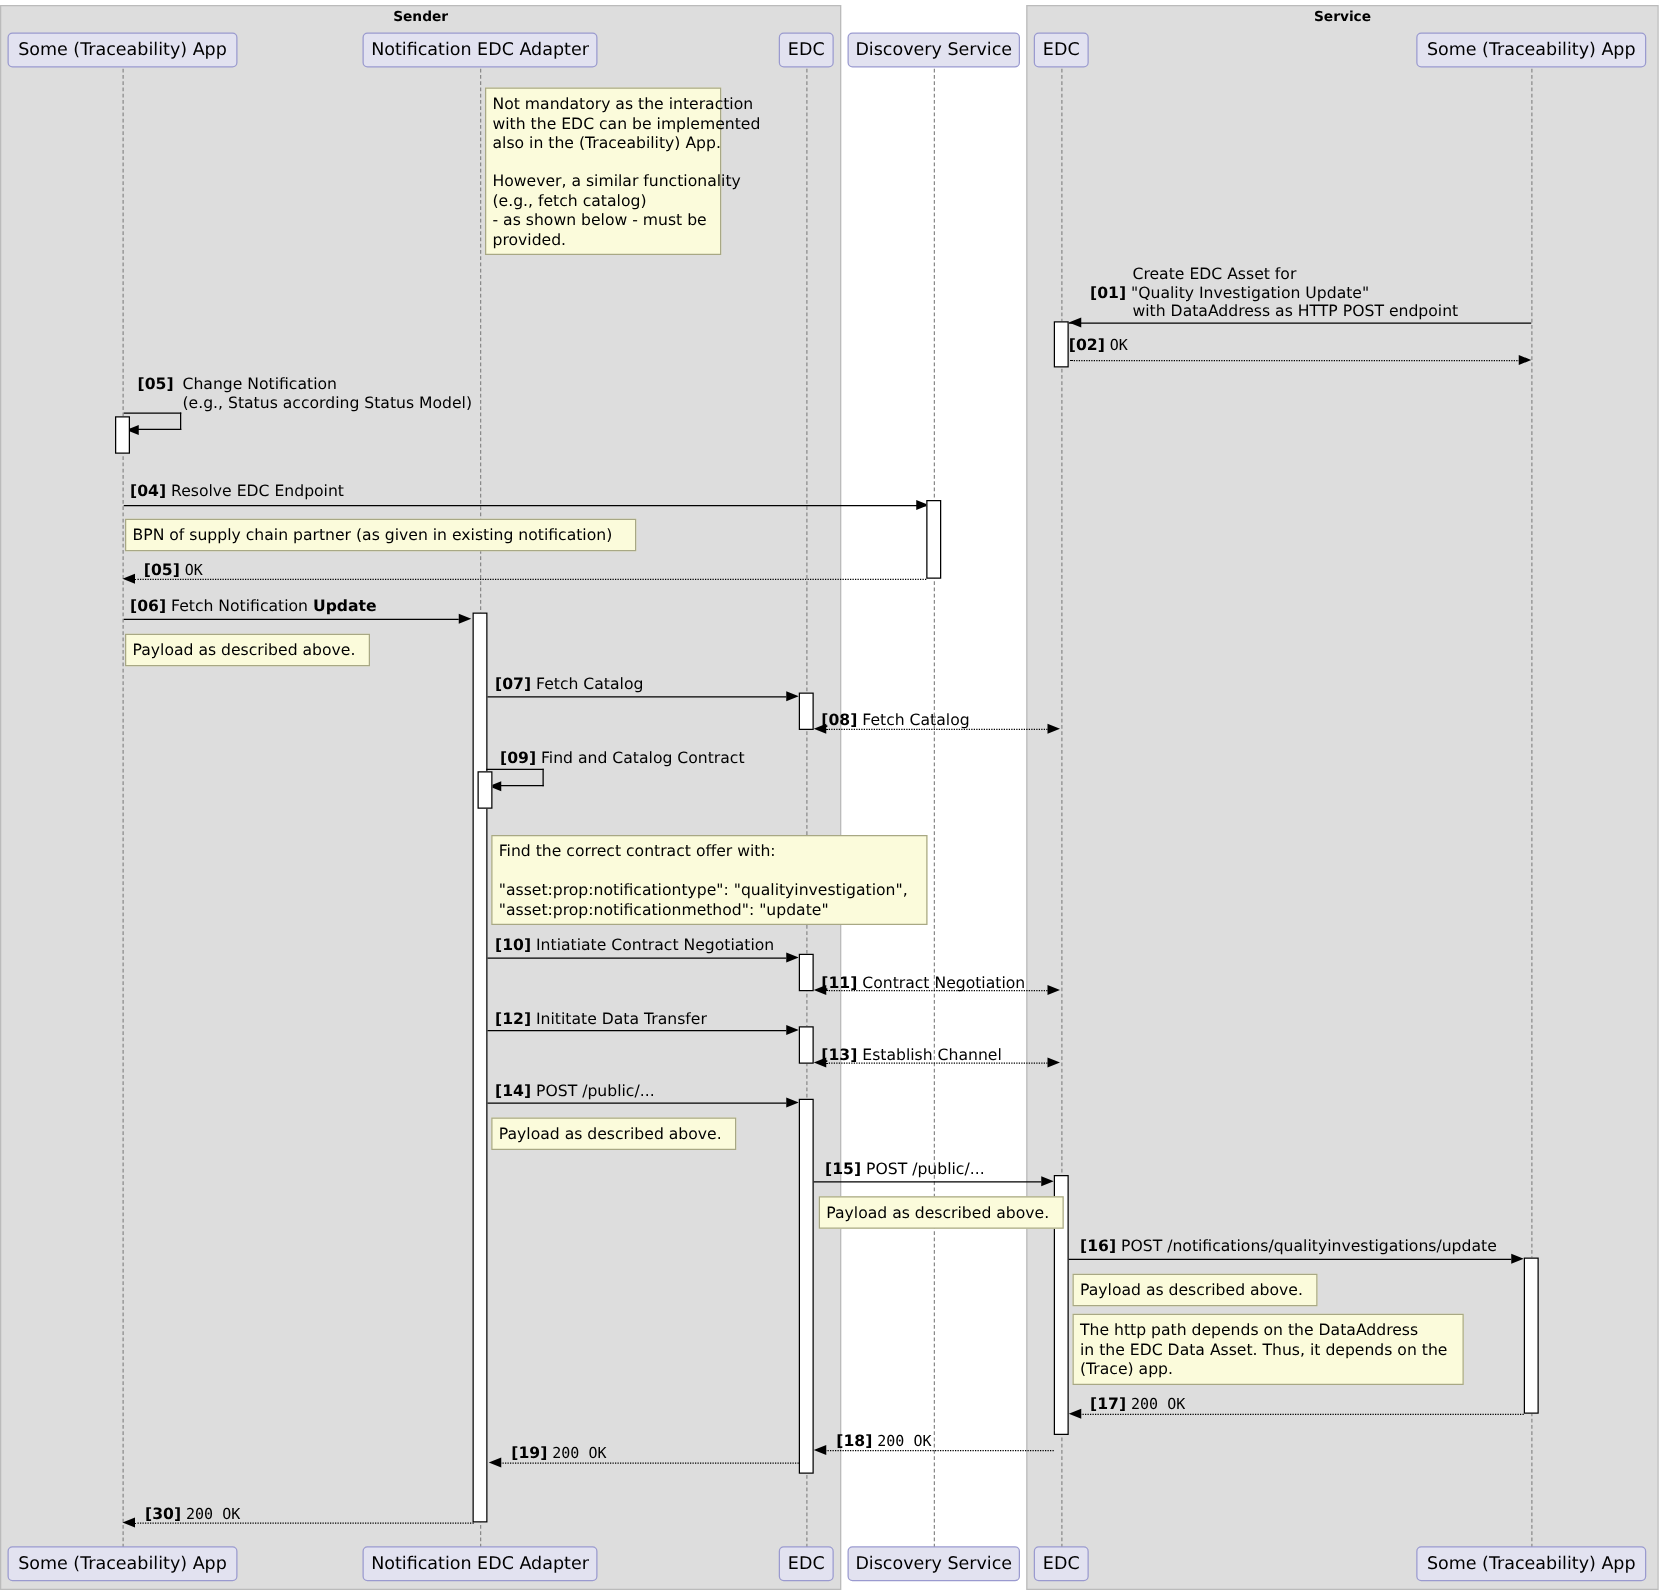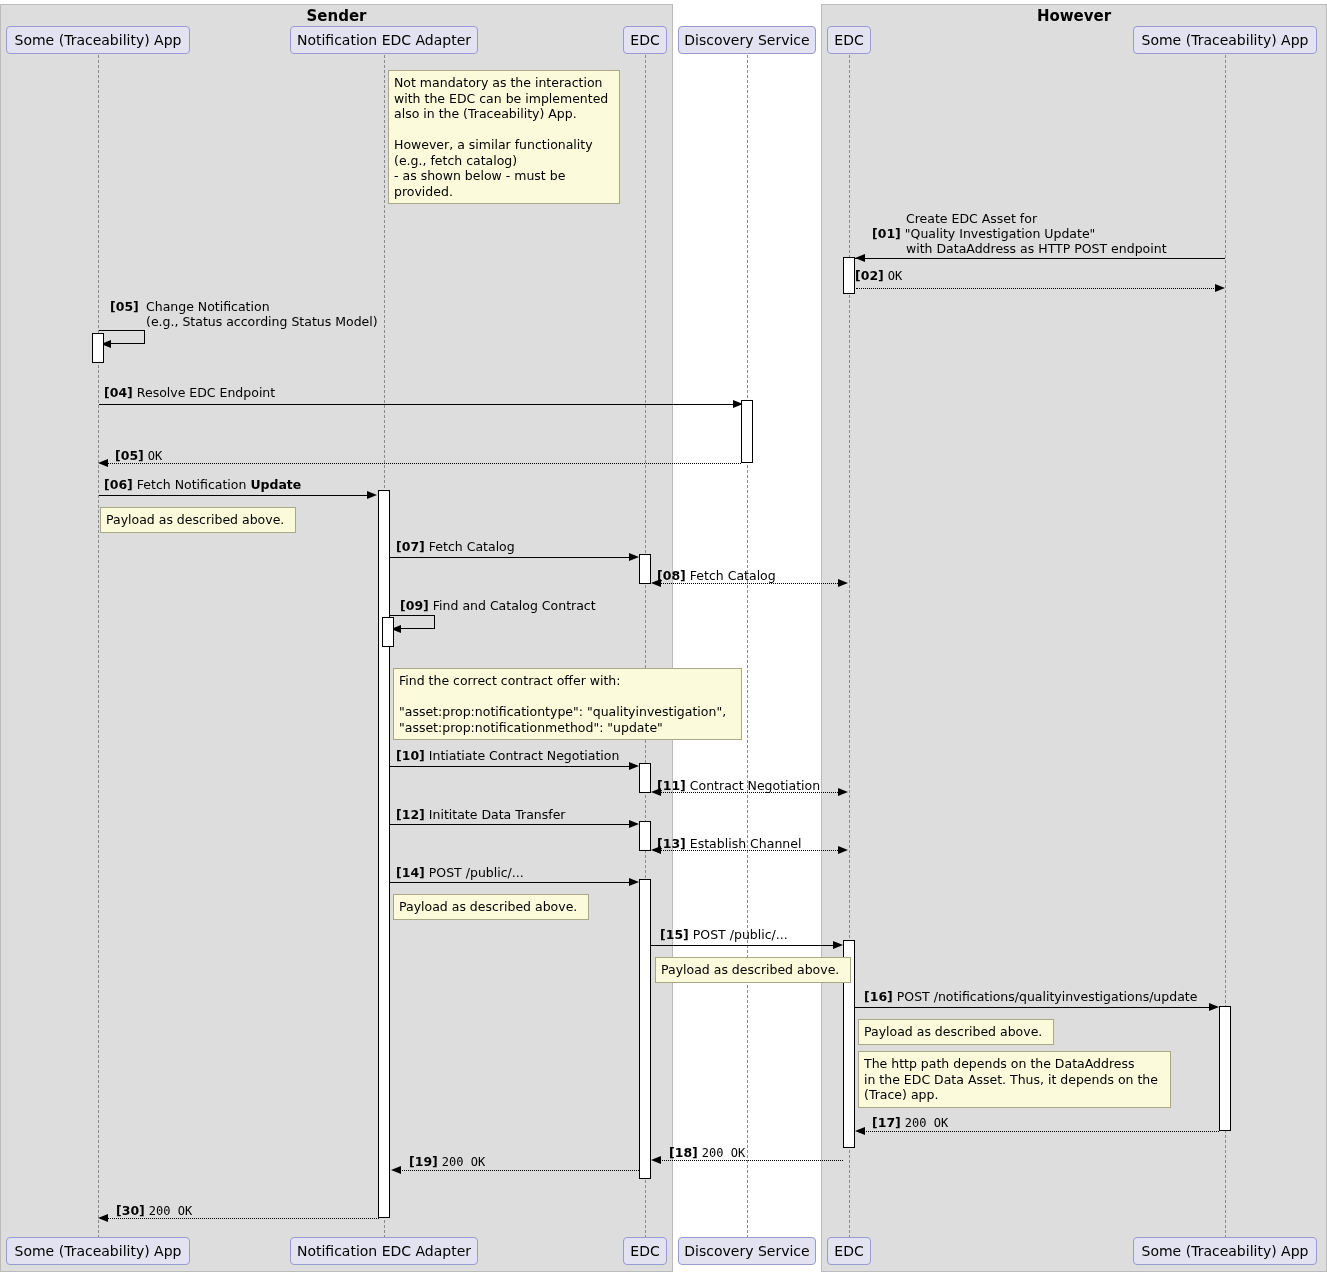--- a/index.html
+++ b/index.html
@@ -17,21 +17,21 @@
   }
   
   .group-box{
     position:absolute;
     background:#DDDDDD;
     border:1px solid #BBBBBB;
     box-sizing:border-box;
   }
   .group-title{
     position:absolute;
-    font-size:15px;
+    font-size:11px;
     font-weight:bold;
     color:#000;
     text-align:center;
     white-space:nowrap;
   }
   
   .lifeline{
     position:absolute;
     width:0;
     border-left:1px dashed #8A8A8A;
@@ -109,21 +109,21 @@
 </style>
 </head>
 <body>
 
 <div id="diagram">
 
   <div class="group-box" style="left:0px; top:4px; width:673px; height:1268px;"></div>
   <div class="group-title" style="left:0px; top:7px; width:673px;">Sender</div>
 
   <div class="group-box" style="left:821px; top:4px; width:506px; height:1268px;"></div>
-  <div class="group-title" style="left:821px; top:7px; width:506px;">However</div>
+  <div class="group-title" style="left:821px; top:7px; width:506px;">Service</div>
 
   <div class="lifeline" style="left:98px;  top:55px; height:1183px;"></div>
   <div class="lifeline" style="left:384px; top:55px; height:1183px;"></div>
   <div class="lifeline" style="left:645px; top:55px; height:1183px;"></div>
   <div class="lifeline" style="left:747px; top:55px; height:1183px;"></div>
   <div class="lifeline" style="left:849px; top:55px; height:1183px;"></div>
   <div class="lifeline" style="left:1225px;top:55px; height:1183px;"></div>
 
   <div class="participant" style="left:6px;    top:26px; width:184px;">Some (Traceability) App</div>
   <div class="participant" style="left:290px;  top:26px; width:188px;">Notification EDC Adapter</div>
@@ -132,21 +132,21 @@
   <div class="participant" style="left:827px;  top:26px; width:44px;">EDC</div>
   <div class="participant" style="left:1133px; top:26px; width:184px;">Some (Traceability) App</div>
 
   <div class="participant" style="left:6px;    top:1237px; width:184px;">Some (Traceability) App</div>
   <div class="participant" style="left:290px;  top:1237px; width:188px;">Notification EDC Adapter</div>
   <div class="participant" style="left:623px;  top:1237px; width:44px;">EDC</div>
   <div class="participant" style="left:678px;  top:1237px; width:138px;">Discovery Service</div>
   <div class="participant" style="left:827px;  top:1237px; width:44px;">EDC</div>
   <div class="participant" style="left:1133px; top:1237px; width:184px;">Some (Traceability) App</div>
 
-  <div class="note" style="left:388px; top:70px; width:232px;">Not mandatory as the interaction
+  <div class="note" style="left:388px; top:70px; width:189px;">Not mandatory as the interaction
 with the EDC can be implemented
 also in the (Traceability) App.
 
 However, a similar functionality
 (e.g., fetch catalog)
 - as shown below - must be
 provided.</div>
 
   <div class="msg-label" style="left:872px; top:211px;text-align:right;">
     <span style="display:inline-block; width:34px;"></span><span>Create EDC Asset for</span>
@@ -183,20 +183,21 @@
   <div class="activation" style="left:92px; top:333px; height:30px;"></div>
 
   <div class="msg-label" style="left:104px; top:385px;">
     <b>[04]</b>
     <span>Resolve EDC Endpoint</span>
   </div>
   <div class="arrow-line" style="left:99px; top:404px; width:644px;"></div>
   <div class="arrow-head right" style="left:733px; top:399.5px;"></div>
   <div class="activation" style="left:741px; top:400px; height:63px;"></div>
 
+  <div class="note" style="left:100px; top:415px; width:409px;">BPN of supply chain partner (as given in existing notification)</div>
 
   <div class="msg-label" style="left:115px; top:448px;">
     <b>[05]</b>
     <span class="mono">OK</span>
   </div>
   <div class="arrow-line dotted" style="left:107px; top:463px; width:634px;"></div>
   <div class="arrow-head left" style="left:98px; top:458.5px;"></div>
 
   <div class="msg-label" style="left:104px; top:477px;">
     <b>[06]</b>

